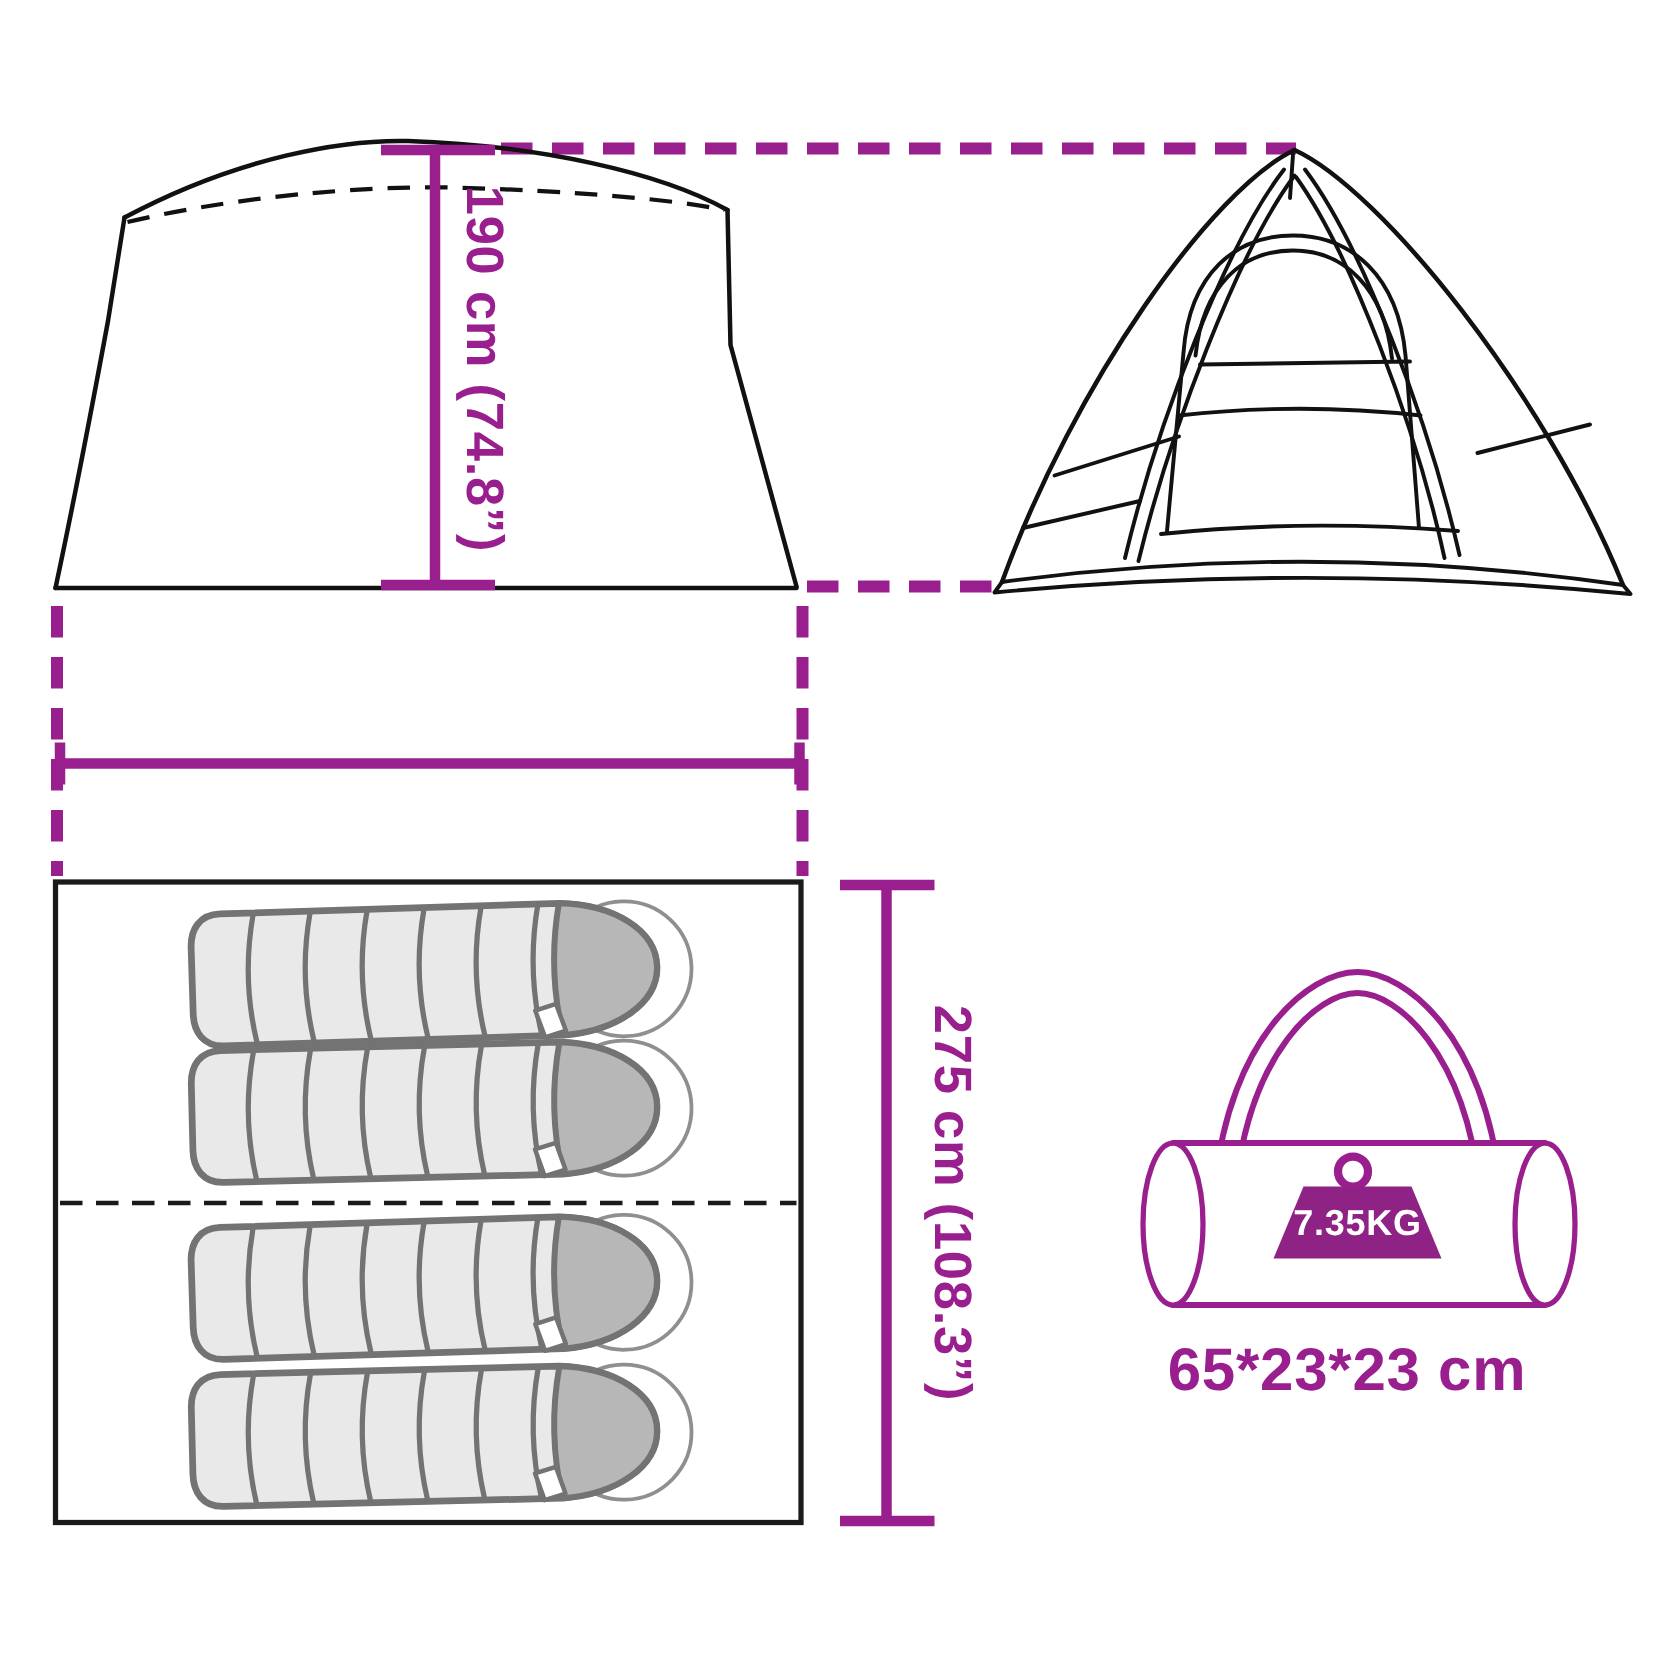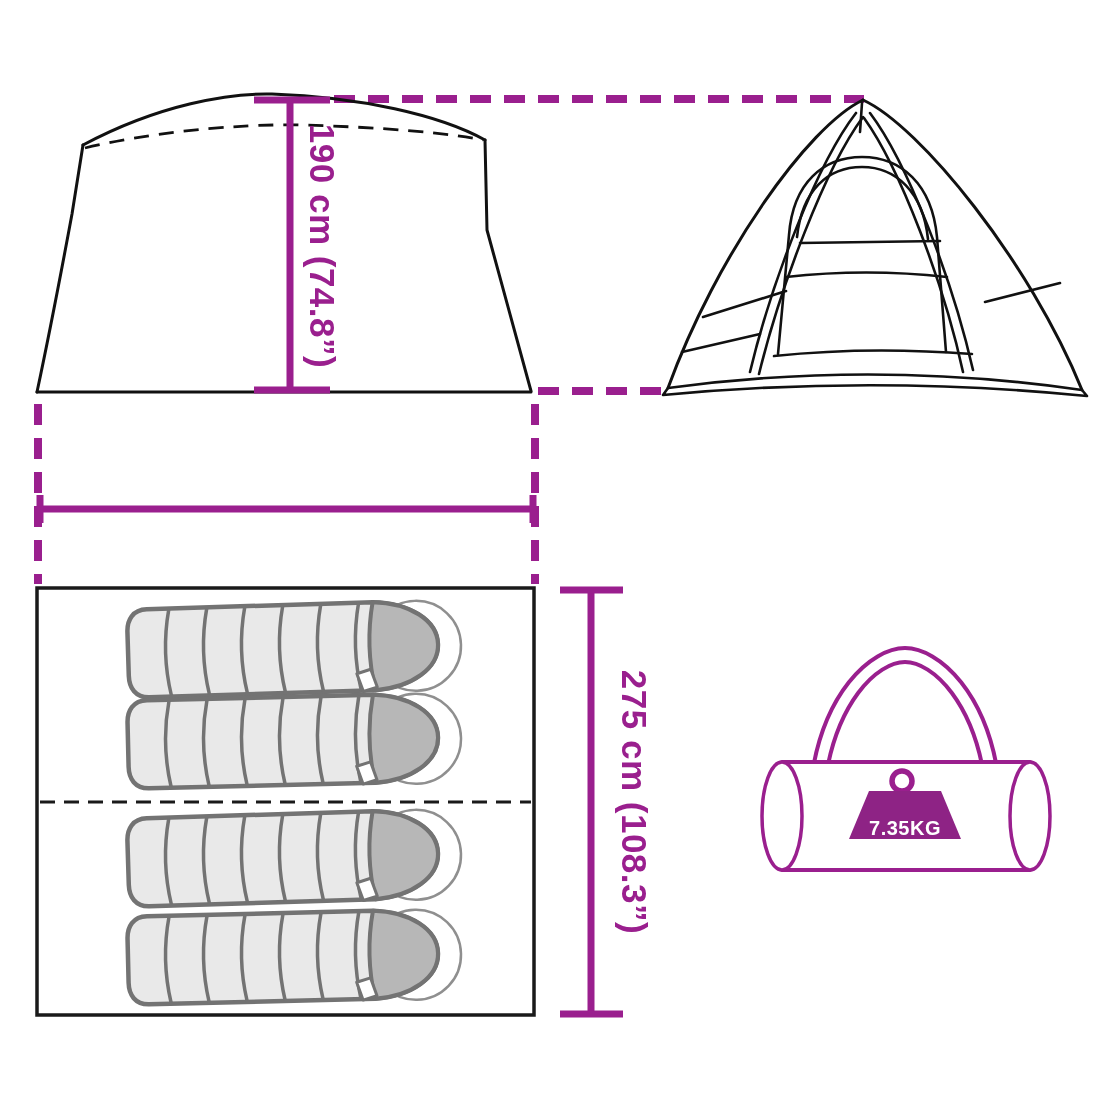--- a/index.html
+++ b/index.html
@@ -42,22 +42,22 @@
   .mag-shape{stroke:var(--accent);stroke-width:3.5;fill:#ffffff;}
   .bag-mask{fill:#ffffff;stroke:none;}
   .ring{stroke:var(--accent);stroke-width:5.5;fill:#ffffff;}
   .badge{fill:var(--badge);stroke:none;}
 
   
   .label{position:absolute;font-weight:700;font-size:35px;color:var(--accent);
          white-space:nowrap;transform:translate(-50%,-50%);letter-spacing:0.5px;}
   .label.v{transform:translate(-50%,-50%) rotate(90deg);}
   .label.big{font-size:40px;}
-  .badge-label{position:absolute;font-weight:700;font-size:20px;color:#ffffff;
-               white-space:nowrap;transform:translate(-50%,-50%);letter-spacing:0.5px;margin-top:12px;}
+  .badge-label{position:absolute;font-weight:700;font-size:24px;color:#ffffff;
+               white-space:nowrap;transform:translate(-50%,-50%);letter-spacing:0.5px;}
 </style>
 </head>
 <body>
 
 <div class="canvas">
 
   <svg width="1120" height="1120" viewBox="0 0 1120 1120">
     <defs>
       <g id="bag-template">
         <circle class="bag-ghost" cx="292" cy="47" r="45"></circle>
@@ -146,14 +146,15 @@
     </g>
   </svg>
 
   <div class="label v" style="left:322px;top:246px">190 cm (74.8”)</div>
 
 
   <div class="label v" style="left:634px;top:802px">275 cm (108.3”)</div>
 
   <div class="badge-label" style="left:905px;top:816px">7.35KG</div>
 
+  <div class="label big" style="left:898px;top:914px">65*23*23 cm</div>
 
 </div>
 
 </body></html>

